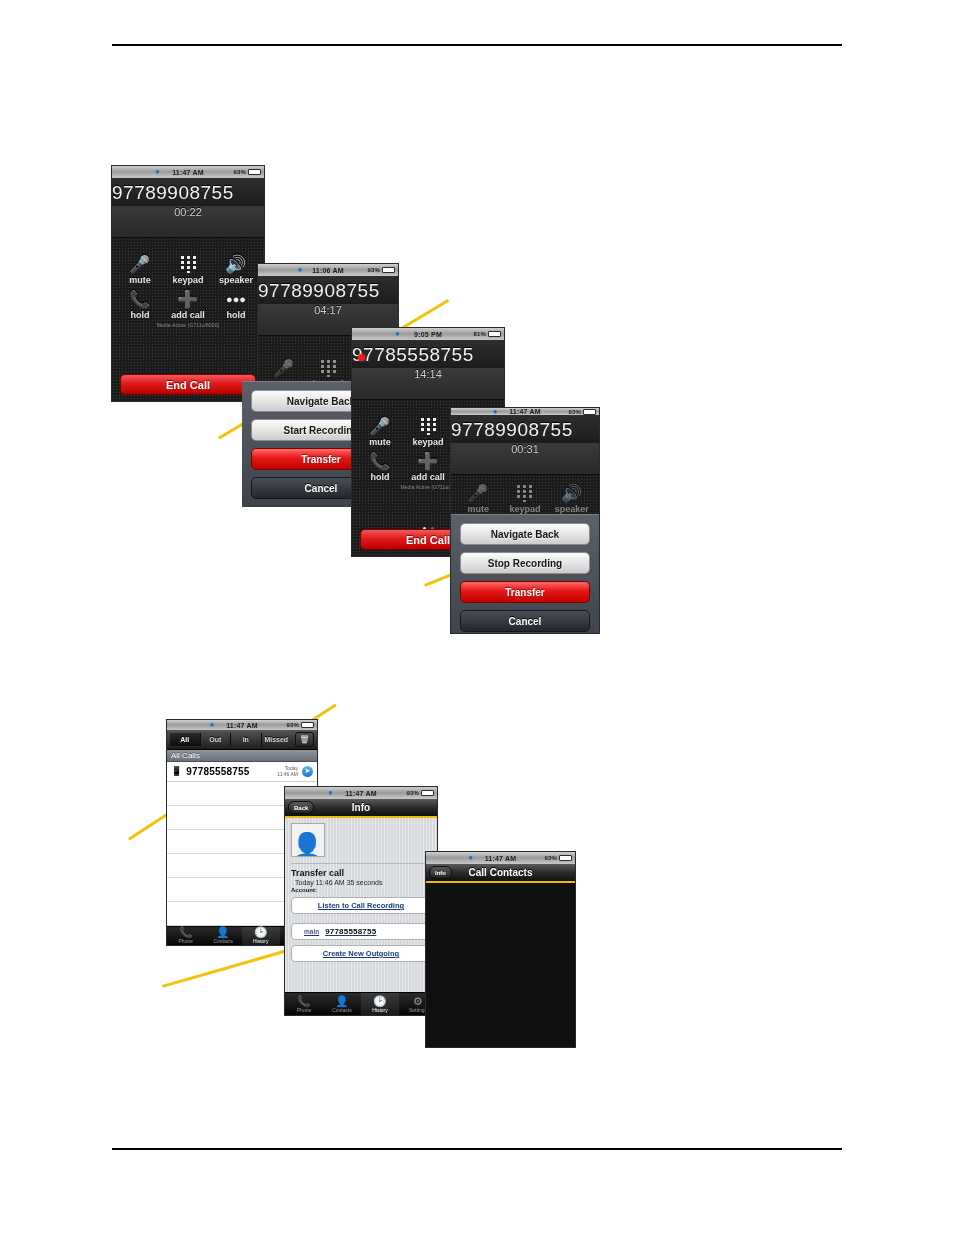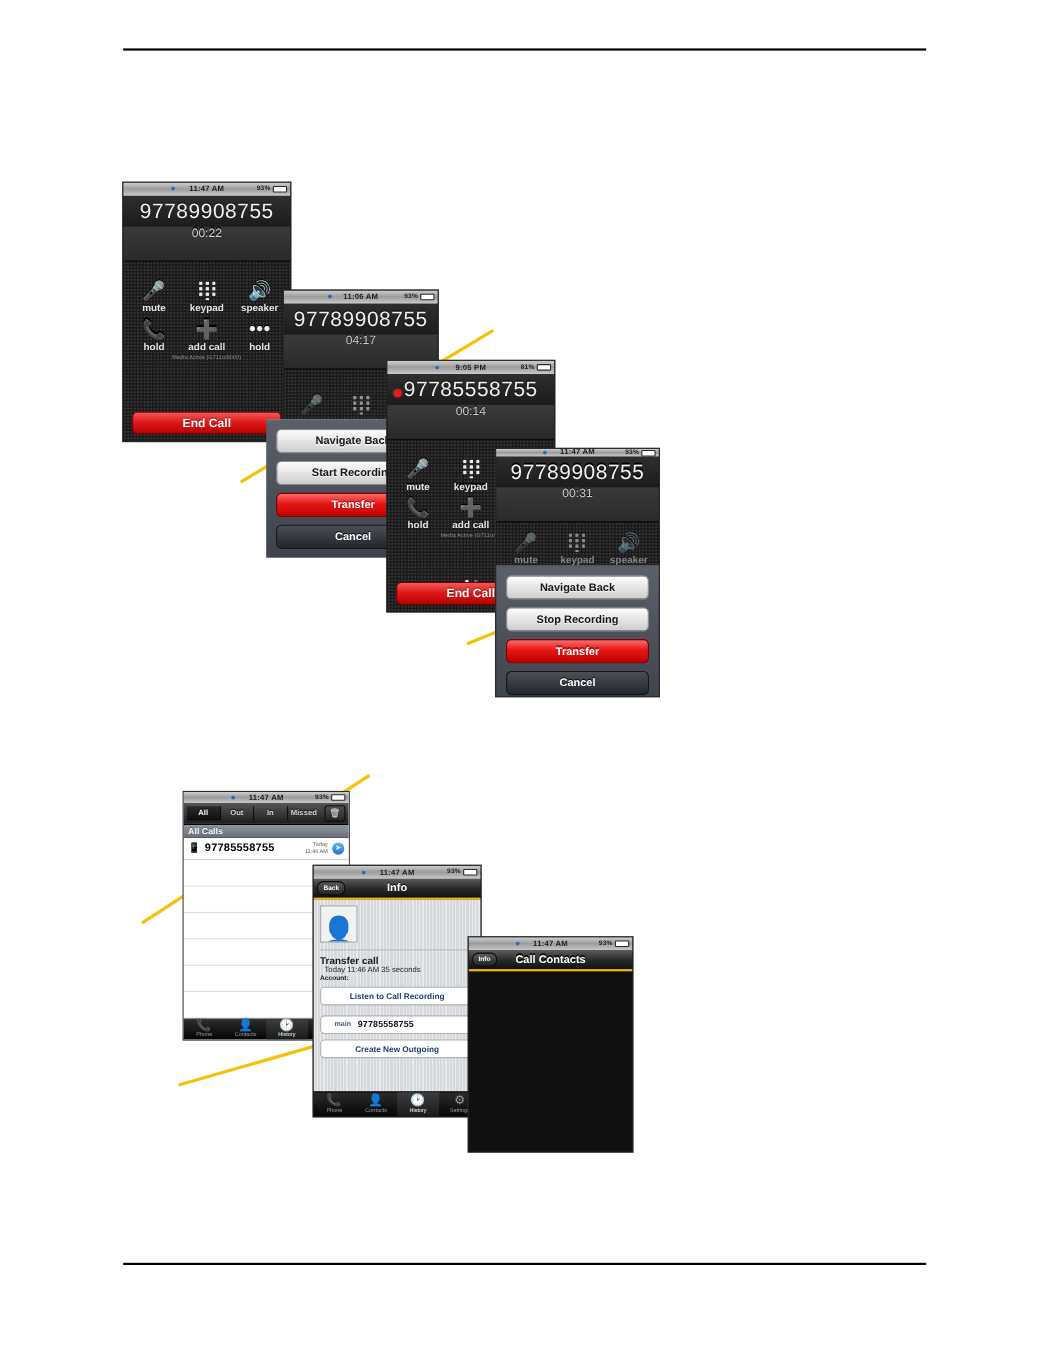--- a/index.html
+++ b/index.html
@@ -72,21 +72,21 @@
     padding: 1px;
     box-sizing: border-box;
   }
   .statusbar .batt-fill {
     background: #3cc23c;
     height: 100%;
   }
 
   
   .callnum {
-    text-align: center;
+    text-align: left;
     color: #f2f2f2;
     font-size: 19px;
     letter-spacing: 0.5px;
     padding: 4px 0 2px;
     background: linear-gradient(to bottom, #2e2e2e, #1c1c1c);
     text-shadow: 0 -1px 0 #000;
   }
   .calltimer {
     text-align: center;
     color: #cfcfcf;
@@ -249,21 +249,21 @@
     display: flex;
     align-items: center;
     justify-content: center;
     color: #eaeaea;
     font-size: 8px;
   }
   .hist-section {
     background: linear-gradient(to bottom, #8f969e, #69707a);
     color: #fff;
     font-size: 8px;
-    font-weight: bold;
+    font-weight: normal;
     padding: 1px 4px;
     text-shadow: 0 -1px 0 rgba(0,0,0,.45);
     border-bottom: 1px solid #4a4f57;
   }
   .hist-row {
     background: #fff;
     display: flex;
     align-items: center;
     padding: 3px 4px;
     gap: 4px;
@@ -405,20 +405,21 @@
     border: 1px solid #b0b0b0;
     border-radius: 4px;
     margin-top: 4px;
     height: 15px;
     display: flex;
     align-items: center;
     justify-content: center;
     font-size: 7.5px;
     font-weight: bold;
     color: #1b3c72;
+    text-decoration: underline;
   }
   .info-card.row {
     justify-content: flex-start;
     padding-left: 12px;
     gap: 6px;
   }
   .info-card .lbl { color: #4b5a73; font-size: 6.5px; }
   .info-card .val { color: #0a0a0a; font-size: 8px; letter-spacing: .2px; }
 
   
@@ -611,21 +612,21 @@
 <div class="device" style="left:352px; top:328px; width:152px; height:228px; display:flex; flex-direction:column;">
   <div class="statusbar">
     <span class="sb-wifi">●</span>
     <span class="sb-time">9:05 PM</span>
     <span class="sb-batt">
       <span>81%</span>
       <span class="batt-shell"><span class="batt-fill" style="width:81%"></span></span>
     </span>
   </div>
   <div class="callnum">97785558755</div>
-  <div class="calltimer">00:14</div>
+  <div class="calltimer">14:14</div>
   <div class="rec-dot"></div>
   <div class="callbody">
     <div class="keygrid">
       <div class="keycell">
         <span class="keyicon">🎤</span>
         <span>mute</span>
       </div>
       <div class="keycell">
         <span class="keyicon">
           <svg width="15" height="17" viewBox="0 0 15 17">

